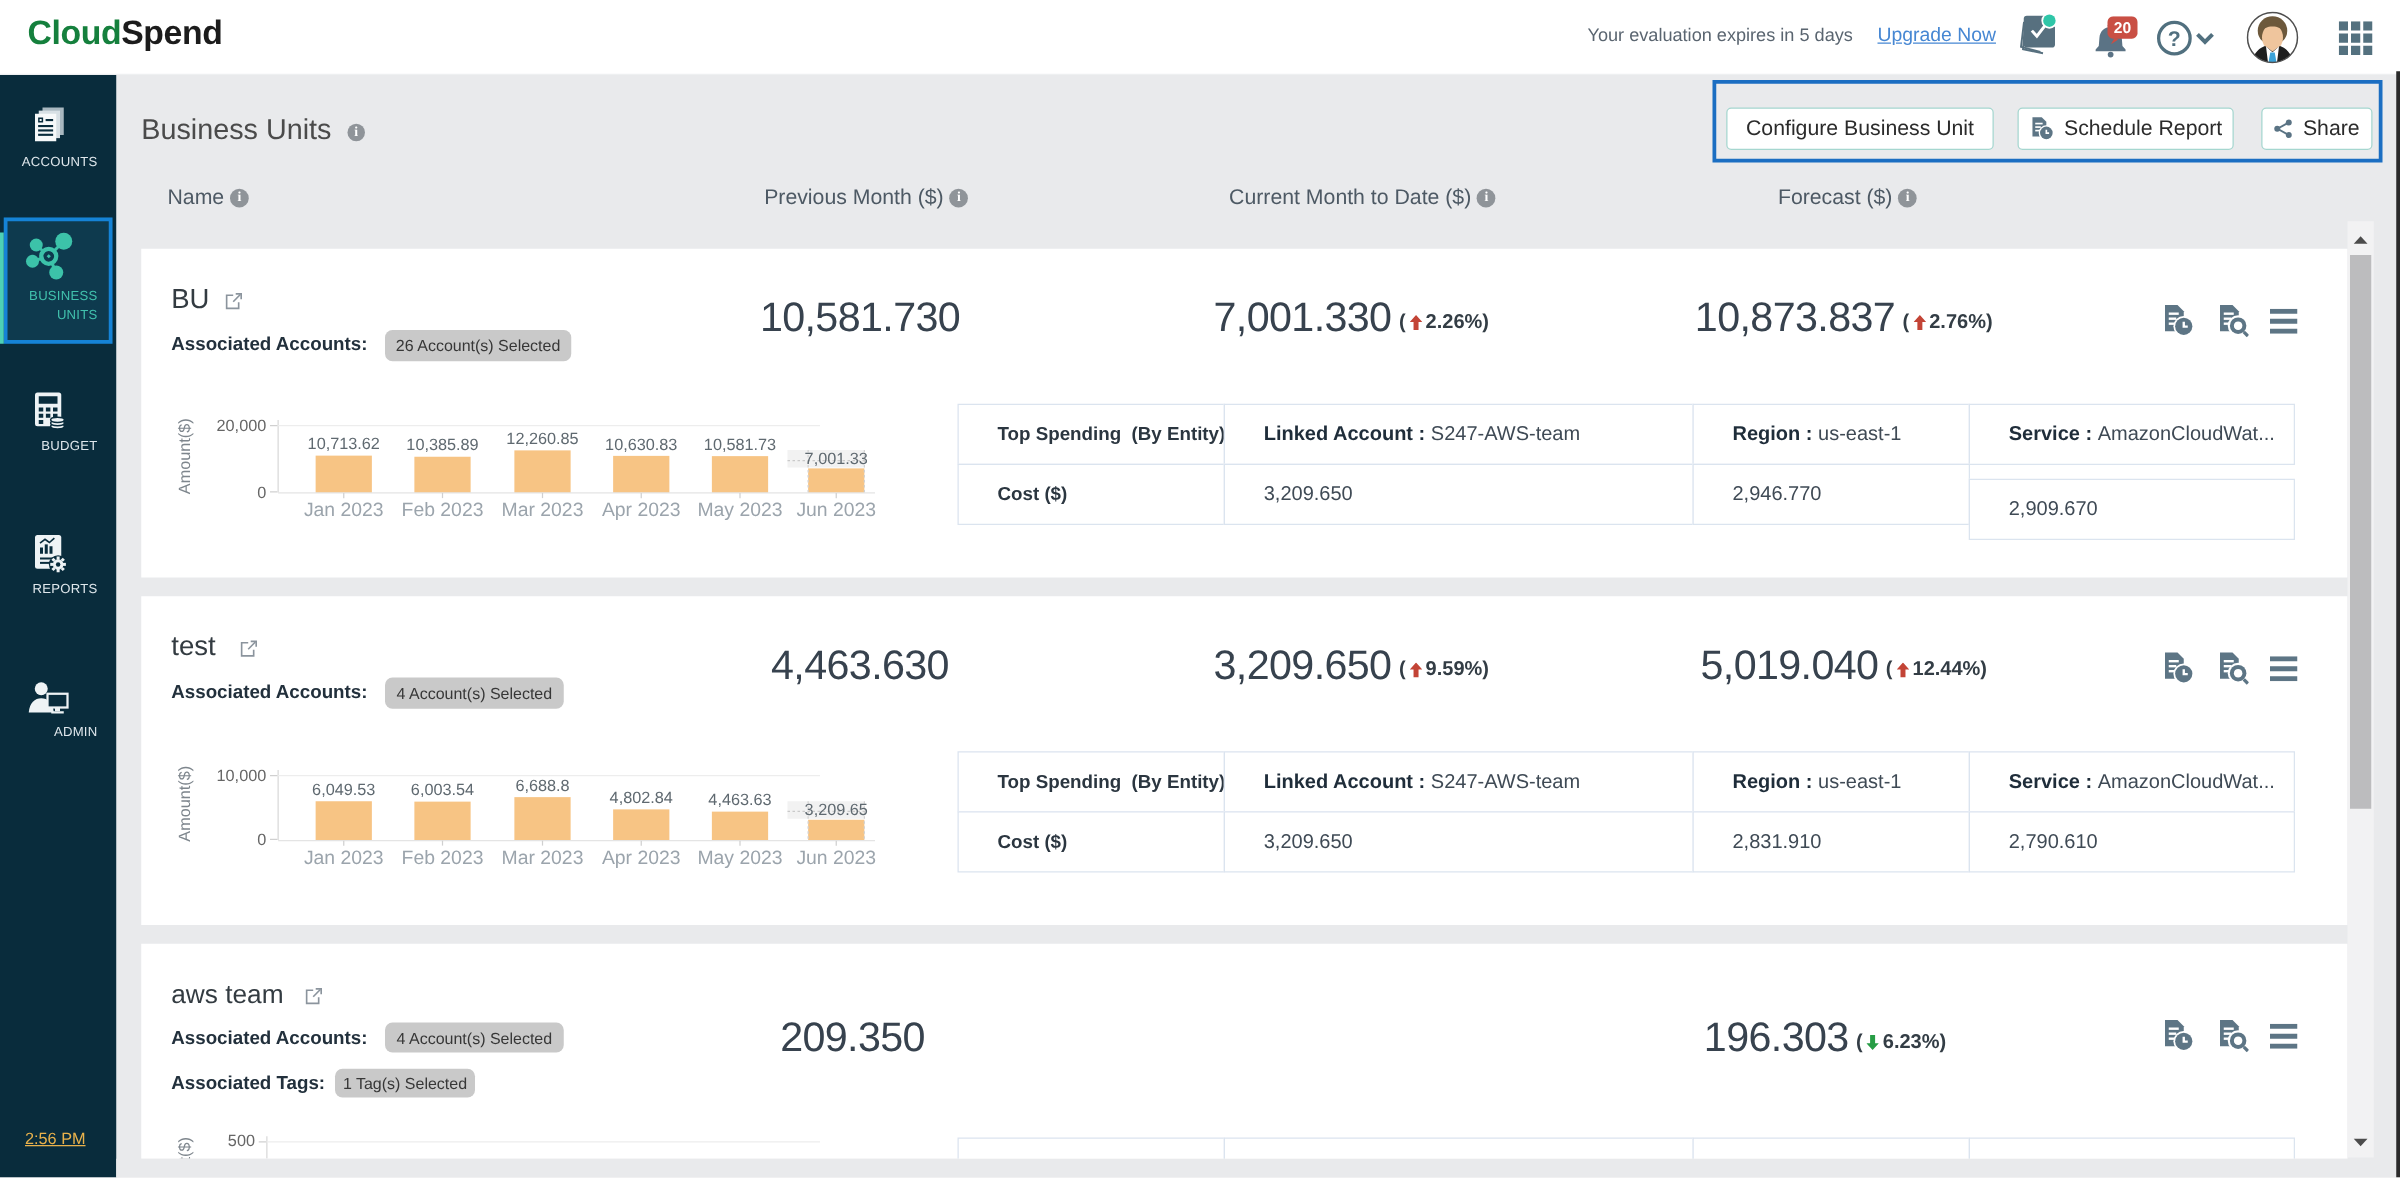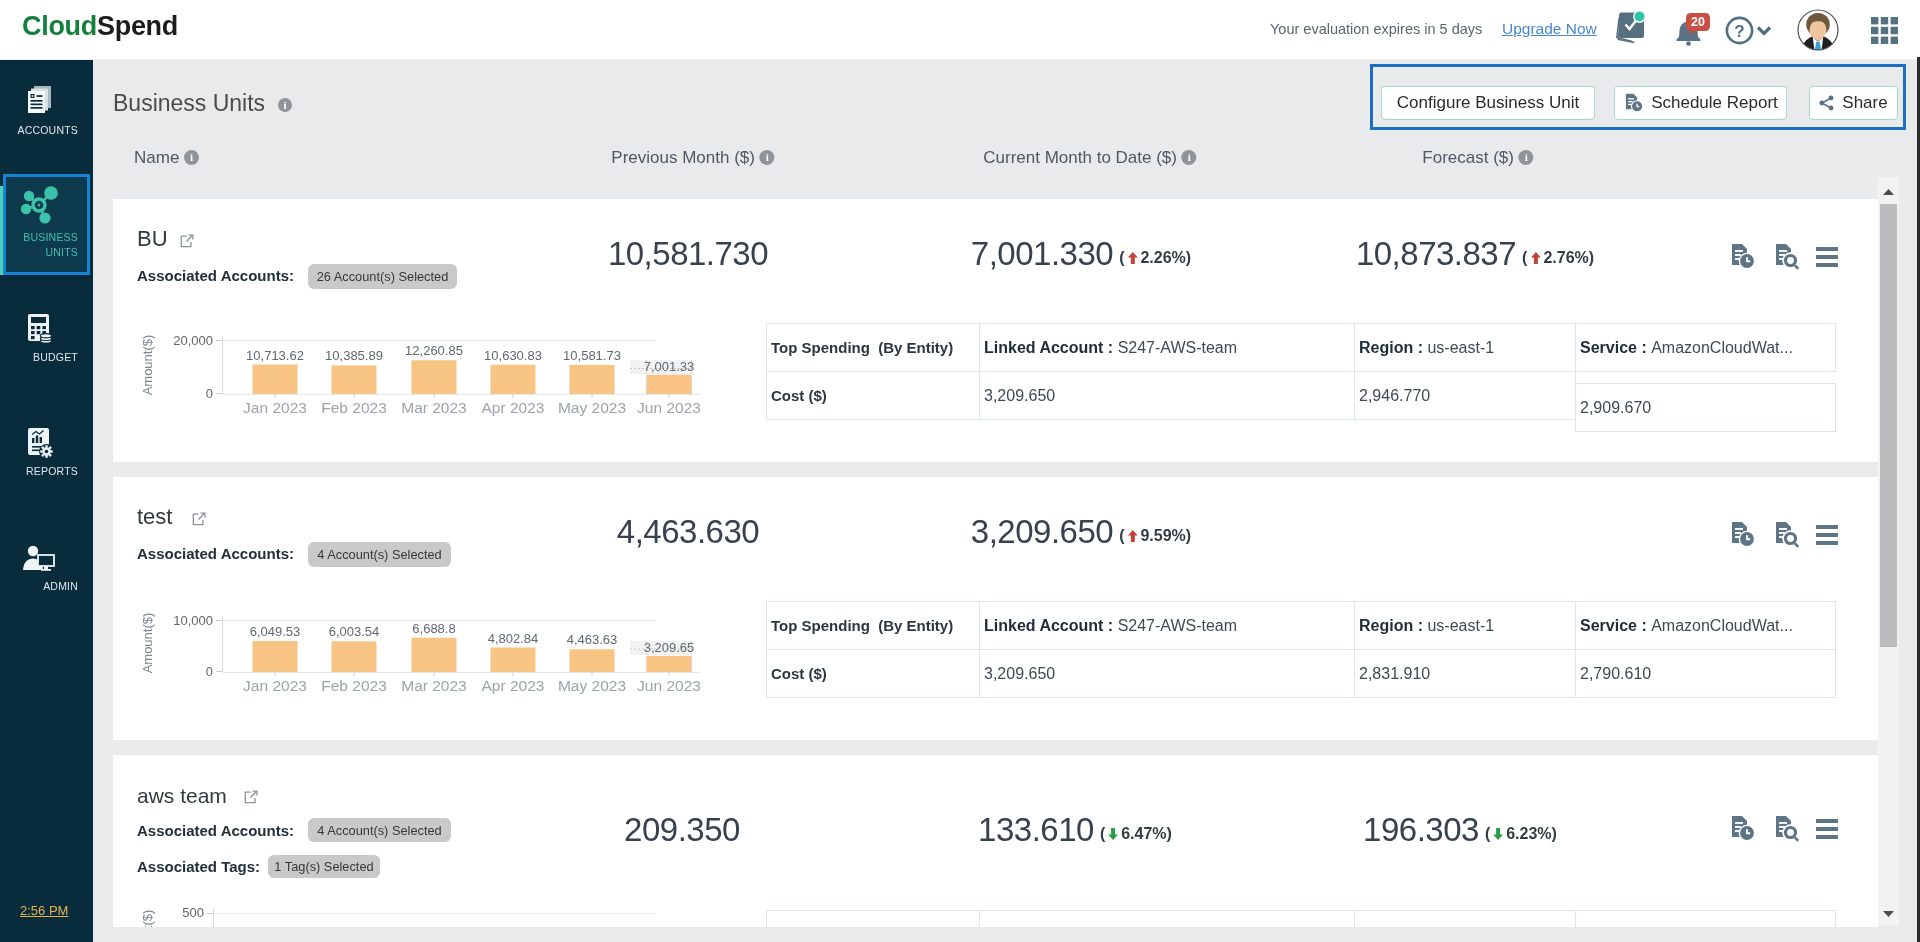--- a/index.html
+++ b/index.html
@@ -39,21 +39,21 @@
   .extlink { position:absolute; }
   .assoc { position:absolute; left:24px; font-size:15px; font-weight:bold; color:#22303c; }
   .badge { position:absolute; height:25px; background:#c9c9c9; border-radius:6px; font-size:12.8px; color:#373737; display:flex; align-items:center; justify-content:center; white-space:nowrap; }
   .bignum { position:absolute; white-space:nowrap; transform:translateX(-50%); display:flex; align-items:center; }
   .bignum .v { font-size:33px; color:#37424e; letter-spacing:-0.5px; }
   .bignum .p { font-size:16px; font-weight:bold; color:#333d45; margin-left:6px; margin-top:7px; display:flex; align-items:center; gap:3px; }
   .rowicons { position:absolute; left:1615px; display:flex; gap:17px; align-items:center; }
 
   
   .sptable { position:absolute; left:653px; width:1070px; }
-  .cell { position:absolute; border:1px solid #dbe4ef; background:#fff; display:flex; align-items:center; padding-left:4px; white-space:nowrap; }
+  .cell { position:absolute; border:1px solid #dbe4ef; background:#fff; display:flex; align-items:center; padding-left:31px; white-space:nowrap; }
   .lb { font-weight:bold; color:#1f2d3a; font-size:16px; }
   .lb2 { font-weight:bold; color:#2b3640; font-size:15px; }
   .vl { color:#3f4a55; font-size:16px; }
 
   
   #sbtrack { position:absolute; left:1878px; top:177px; width:21px; height:749px; background:#f2f2f3; }
   #sbthumb { position:absolute; left:1880px; top:204px; width:17px; height:443px; background:#bcbcbe; }
   #rightedge { position:absolute; left:1917px; top:57px; width:3px; height:885px; background:#2a2a2a; }
   #bottomband { position:absolute; left:93px; top:927px; width:1824px; height:15px; background:#e9eaec; }
 </style>
@@ -402,20 +402,26 @@
   <div class="badge" style="left:195px; top:65px; width:143px;">4 Account(s) Selected</div>
   <div class="bignum" style="left:575px; top:36px;">
       <span class="v">4,463.630</span>
     </div>
   <div class="bignum" style="left:968px; top:36px;">
       <span class="v">3,209.650</span>
       <span class="p">(<svg width="10" height="12" viewBox="0 0 10 12">
           <path d="M5 0 L10 5.5 H7 V12 H3 V5.5 H0 Z" fill="#c34436"></path>
         </svg> 9.59%)</span>
     </div>
+  <div class="bignum" style="left:1362px; top:36px;">
+      <span class="v">5,019.040</span>
+      <span class="p">(<svg width="10" height="12" viewBox="0 0 10 12">
+          <path d="M5 0 L10 5.5 H7 V12 H3 V5.5 H0 Z" fill="#c34436"></path>
+        </svg> 12.44%)</span>
+    </div>
   <div class="rowicons" style="top:44px;">
     <svg width="27" height="27" viewBox="0 0 27 27">
       <path d="M4 1 h10 l5 5 v16 h-15 z" fill="#5d7585"></path>
       <g fill="#fff">
           <rect x="7" y="7" width="8" height="1.9"></rect>
           <rect x="7" y="11" width="6" height="1.9"></rect>
           <rect x="7" y="15" width="5" height="1.9"></rect>
         </g>
       <circle cx="19" cy="18" r="8.3" fill="#fff"></circle>
       <circle cx="19" cy="18" r="6.9" fill="#5d7585"></circle>
@@ -523,26 +529,20 @@
     <path d="M7.5 8.5 L14 1.8" stroke="#8b949d" stroke-width="1.5"></path>
     <path d="M9.8 1.2 h5 v5" fill="none" stroke="#8b949d" stroke-width="1.5"></path>
   </svg>
   <div class="assoc" style="top:67px;">Associated Accounts:</div>
   <div class="badge" style="left:195px; top:63px; width:143px; height:24px;">4 Account(s) Selected</div>
   <div class="assoc" style="top:103px;">Associated Tags:</div>
   <div class="badge" style="left:155px; top:100px; width:112px; height:23px;">1 Tag(s) Selected</div>
   <div class="bignum" style="left:569px; top:56px;">
       <span class="v">209.350</span>
     </div>
-  <div class="bignum" style="left:962px; top:56px;">
-      <span class="v">133.610</span>
-      <span class="p">(<svg width="10" height="12" viewBox="0 0 10 12">
-          <path d="M5 12 L0 6.5 H3 V0 H7 V6.5 H10 Z" fill="#279d45"></path>
-        </svg> 6.47%)</span>
-    </div>
   <div class="bignum" style="left:1347px; top:56px;">
       <span class="v">196.303</span>
       <span class="p">(<svg width="10" height="12" viewBox="0 0 10 12">
           <path d="M5 12 L0 6.5 H3 V0 H7 V6.5 H10 Z" fill="#279d45"></path>
         </svg> 6.23%)</span>
     </div>
   <div class="rowicons" style="top:60px;">
     <svg width="27" height="27" viewBox="0 0 27 27">
       <path d="M4 1 h10 l5 5 v16 h-15 z" fill="#5d7585"></path>
       <g fill="#fff">

